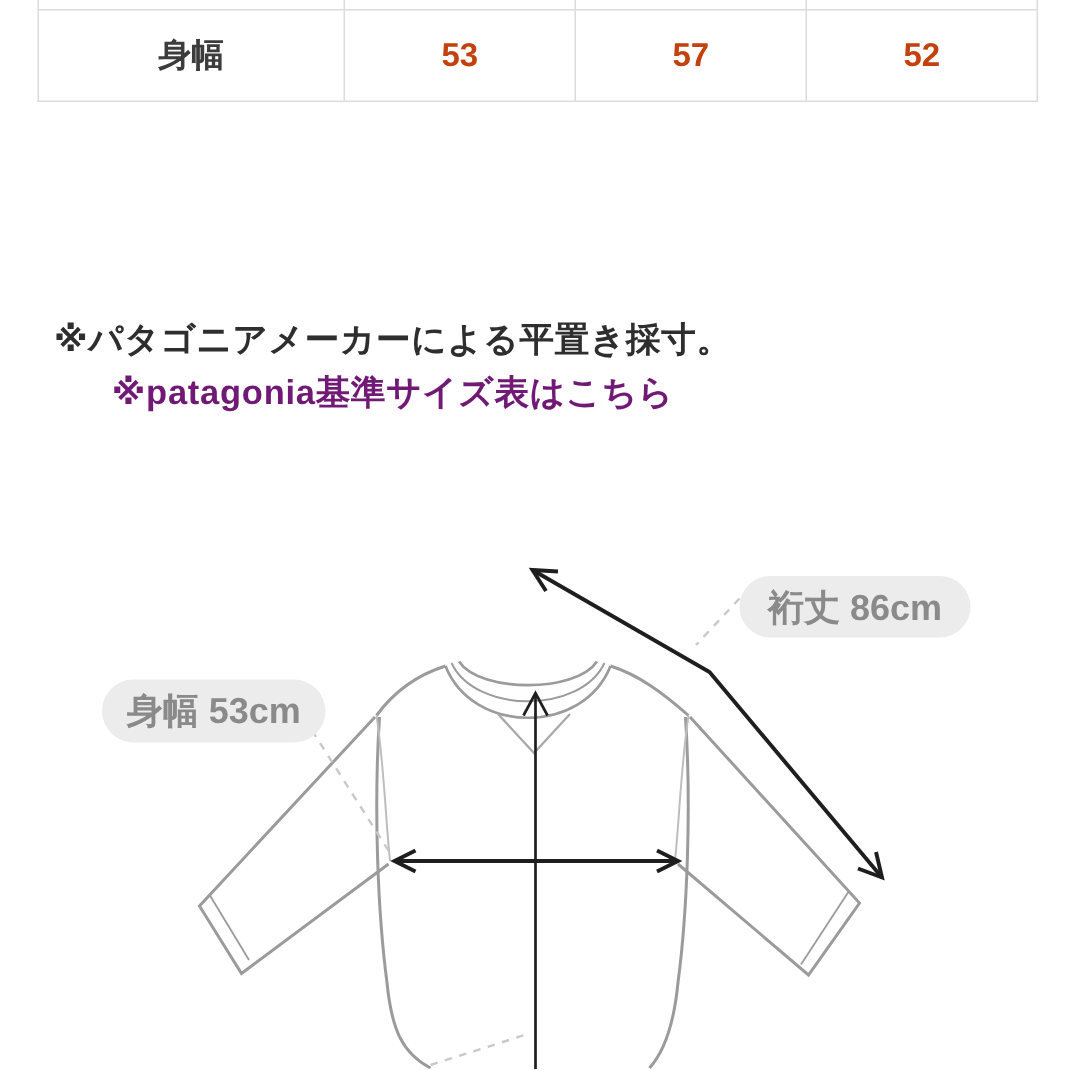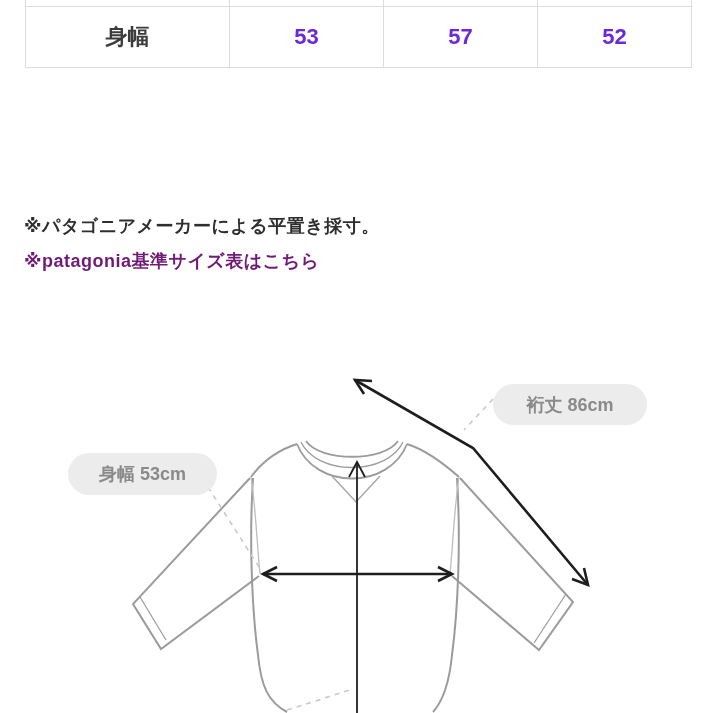--- a/index.html
+++ b/index.html
@@ -19,54 +19,55 @@
   table.size-table{
     border-collapse:collapse;
     table-layout:fixed;
   }
   table.size-table td{
     border:1px solid #dcdcdc;
     background:#ffffff;
     text-align:center;
     vertical-align:middle;
     font-size:22px;
-    color:#6d28d9;
+    color:#c2410c;
     padding:0;
   }
   table.size-table td.head{
     color:#3c3c3c;
   }
   tr.cutrow td{height:6px;}
   .col-h{width:203px;}
   .col-v{width:153px;}
   tr.r1 td{height:60px;}
   tr.r2 td{height:68px;}
   tr.r3 td{height:62px;}
   
   .notes{
-    position:absolute;left:24px;top:209px;
-    font-size:18px;line-height:35px;
+    position:absolute;left:36px;top:209px;
+    font-size:23px;line-height:35px;
     color:#2e2e2e;
     letter-spacing:0.5px;
+    text-align:center;
   }
   .note{white-space:nowrap;}
   .note-link{
     color:#701a75;
     text-decoration:none;
     cursor:pointer;
     display:block;
   }
   
   .diagram-svg{position:absolute;left:0;top:0;width:713px;height:713px;}
   .pill{
     position:absolute;
     background:#ececec;
     color:#8a8a8a;
     border-radius:21px;
-    font-size:18px;
+    font-size:24px;
     display:flex;align-items:center;justify-content:center;
     white-space:nowrap;
     z-index:2;
   }
   .pill-sleeve{left:493px;top:384px;width:154px;height:41px;}
   .pill-width{left:68px;top:453px;width:149px;height:42px;}
 </style>
 </head>
 <body>
 

